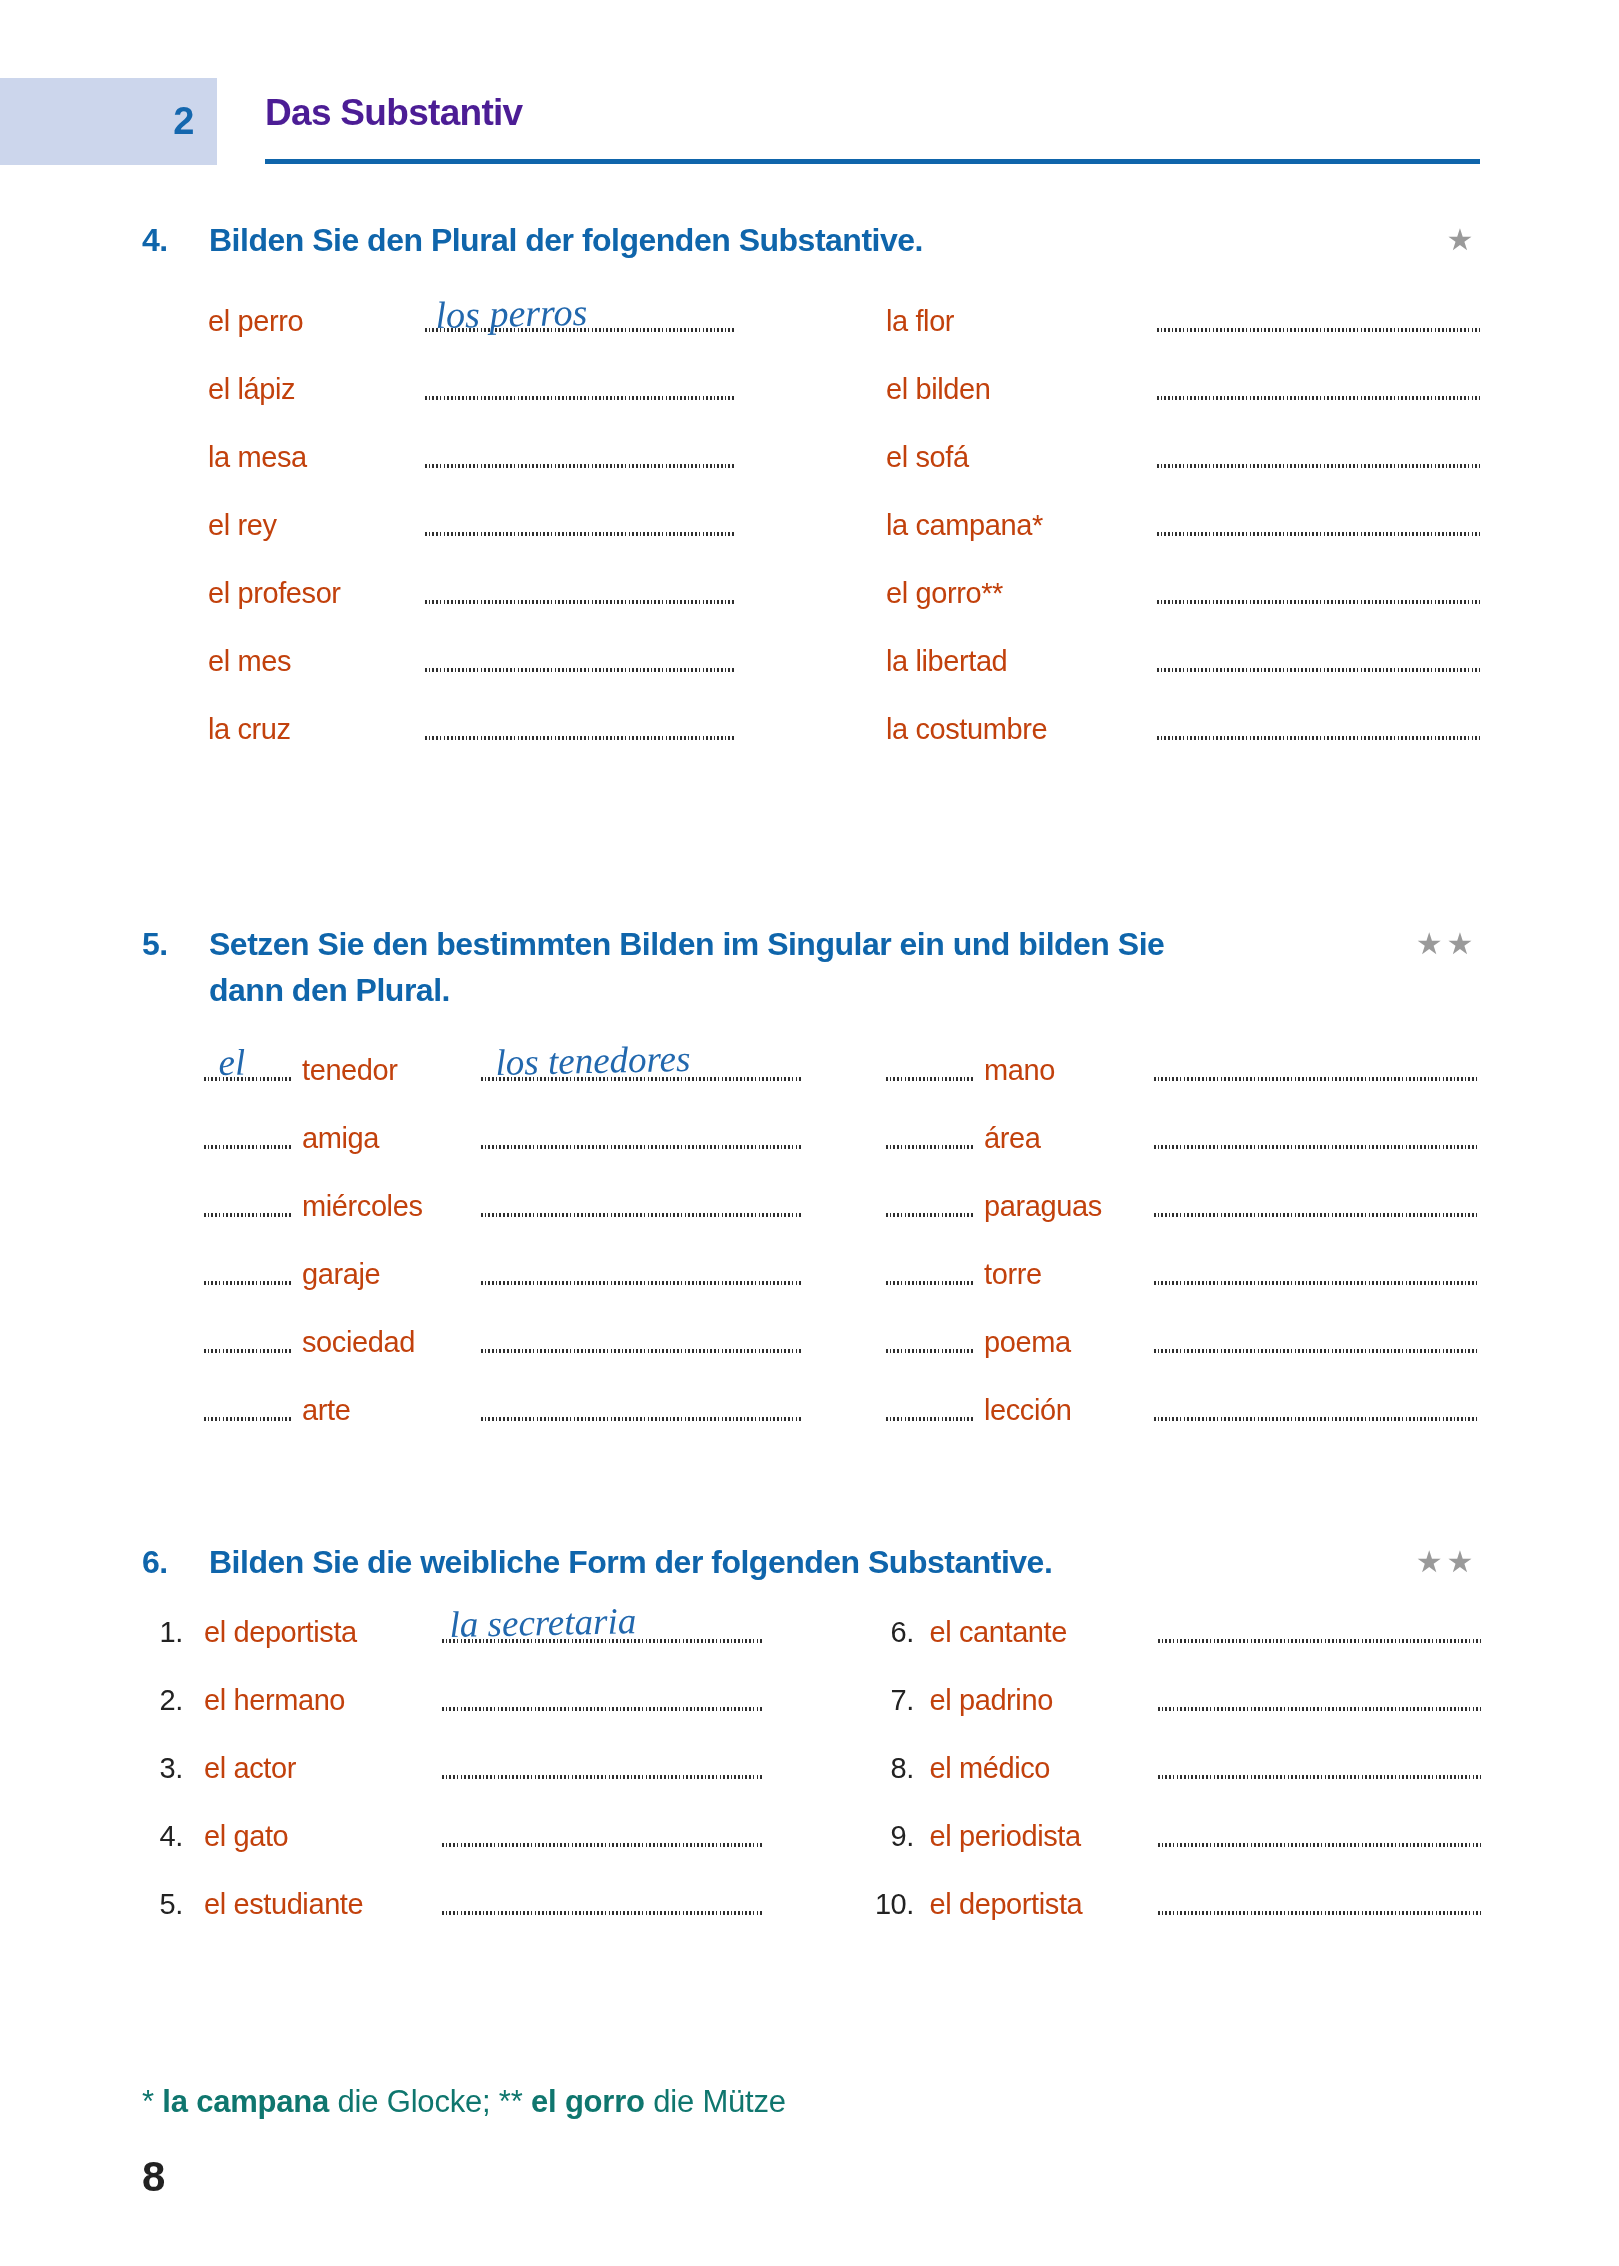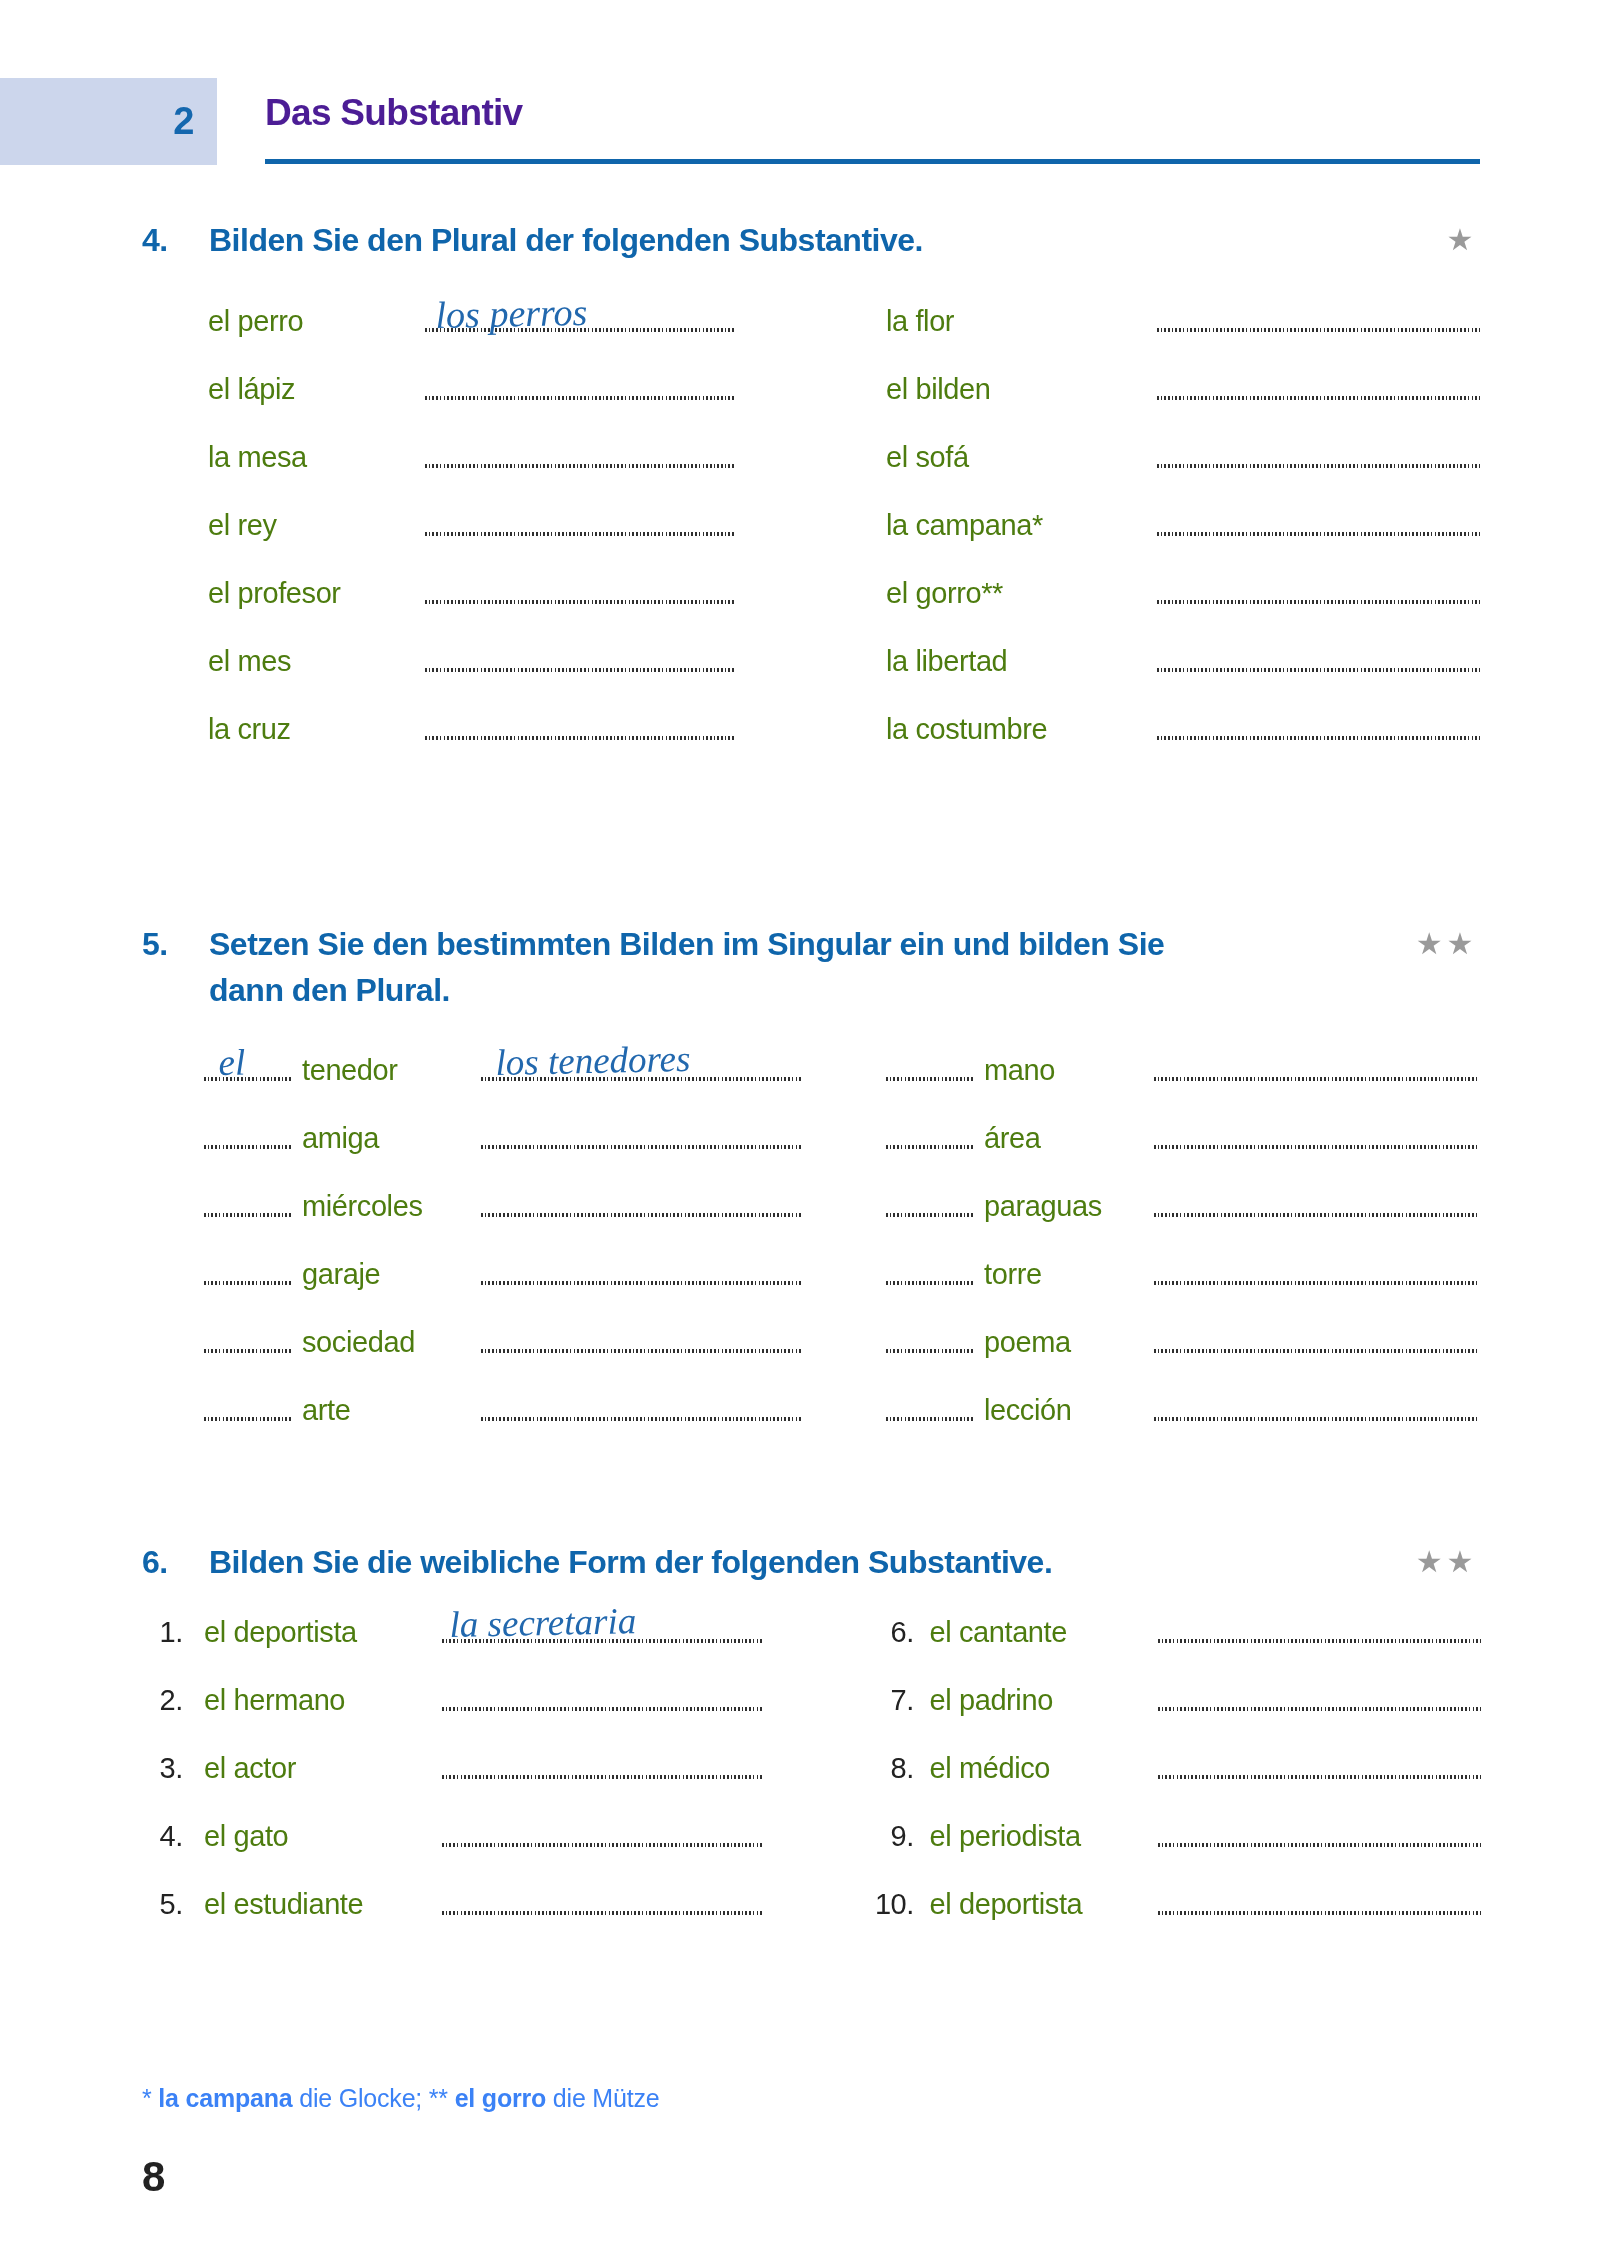--- a/index.html
+++ b/index.html
@@ -33,21 +33,21 @@
     letter-spacing:-0.5px; width:1188px;
   }
   .ex-num { flex:none; width:67px; }
   .stars {
     position:absolute; right:142px; color:#9a9a9a; font-size:30px;
     letter-spacing:3.7px; line-height:46px;
   }
   
   .rows { position:absolute; }
   .vrow { position:relative; display:flex; align-items:flex-end; height:68px; }
-  .word { font-size:29px; color:#4d7c0f; }
+  .word { font-size:29px; color:#c2410c; }
   .dline {
     height:3.2px; margin-bottom:6.4px; flex:none;
     background-image:repeating-linear-gradient(to right, #2f2f2f 0 1.6px, transparent 1.6px 3.7px);
   }
   
   .rows-ex4 { left:208px; top:270px; width:1273px; }
   .w4a { flex:none; width:217px; }
   .l4a { width:310px; }
   .g4  { flex:none; width:151px; }
   .w4b { flex:none; width:271px; }
@@ -79,21 +79,21 @@
     position:absolute; font-family:"Liberation Serif", serif; font-style:italic;
     color:#2268ae; letter-spacing:0; transform:rotate(-1.2deg);
     transform-origin:left bottom; white-space:nowrap;
   }
   .hw-perros    { left:228px; bottom:0.9px;  font-size:38px; }
   .hw-el        { left:14.6px;  bottom:2.7px;  font-size:37px; }
   .hw-tenedores { left:292px; bottom:2.7px;  font-size:37px; }
   .hw-secretaria{ left:308px; bottom:2.7px;  font-size:37px; }
   
   .footnote {
-    position:absolute; left:142px; top:2084px; font-size:25px; color:#3b82f6;
+    position:absolute; left:142px; top:2084px; font-size:31px; color:#0f766e;
     white-space:pre-wrap; letter-spacing:-0.2px;
   }
   .footnote b { font-weight:bold; }
   .page-number {
     position:absolute; left:142px; top:2156px; font-size:42px; font-weight:bold;
     color:#222222; line-height:1;
   }
 </style>
 </head>
 <body>

